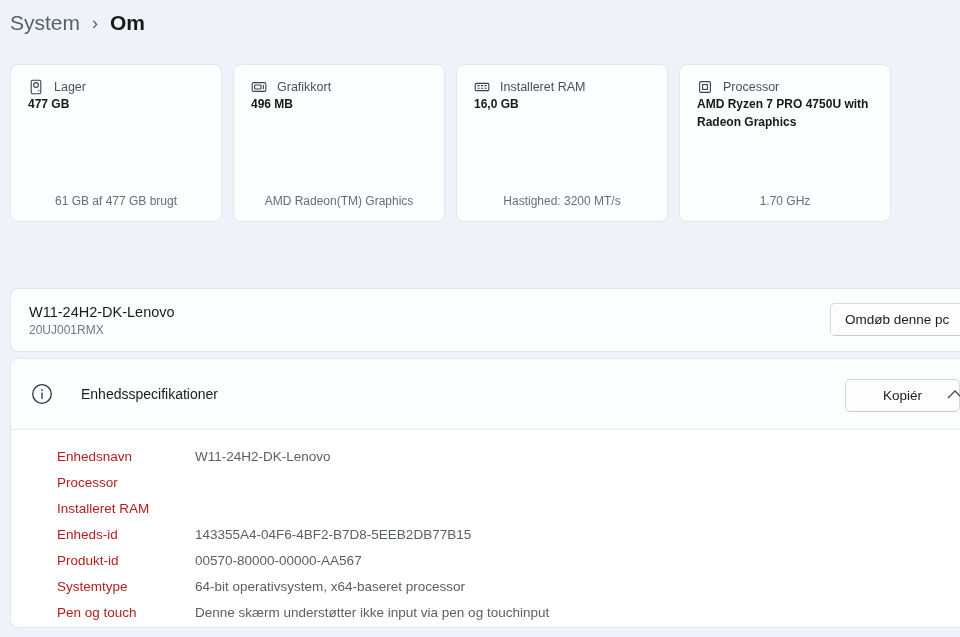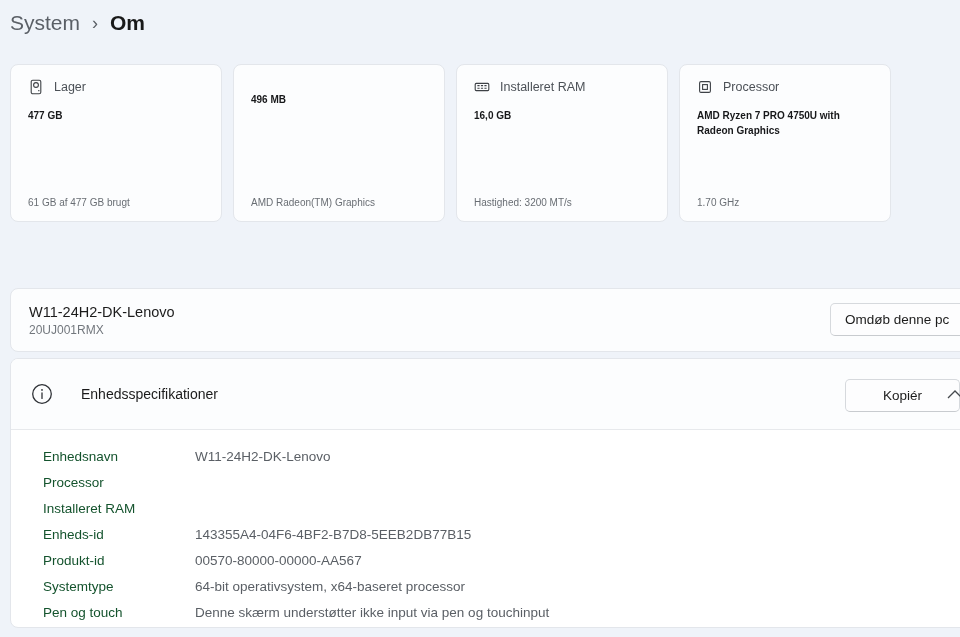--- a/index.html
+++ b/index.html
@@ -30,25 +30,24 @@
     background: #fcfdfe;
     border: 1px solid #e3e6eb;
     border-radius: 8px;
     padding: 14px 17px 13px 17px;
     display: flex; flex-direction: column;
   }
   .card-head { display: flex; align-items: center; gap: 10px; }
   .card-head .icon { width: 16px; height: 16px; flex: 0 0 16px; color: #3d4146; }
   .card-label { font-size: 12.5px; color: #4c5157; }
   .card-value {
-    margin-top: 13px;
-    font-size: 10px; font-weight: 700; color: #17181a;
+    font-size: 12px; font-weight: 700; color: #17181a;
     line-height: 1.5;
   }
-  .card-detail { margin-top: auto; font-size: 10px; color: #696e74; }
+  .card-detail { margin-top: auto; font-size: 12px; color: #696e74; text-align: center; }
 
   
   .device-card {
     position: absolute; left: 10px; top: 288px;
     width: 960px; height: 64px;
     background: #fcfdfe;
     border: 1px solid #e3e6eb;
     border-radius: 8px;
     display: flex; flex-direction: column; justify-content: center;
     padding-left: 18px;
@@ -93,21 +92,21 @@
     padding-left: 20px;
   }
   .spec-header .icon { width: 22px; height: 22px; color: #2f3237; }
   .spec-title { margin-left: 28px; font-size: 14px; color: #1b1b1b; }
   .chevron {
     position: absolute; left: 946px; top: 387px;
     width: 22px; height: 16px; color: #45494e; cursor: pointer;
   }
   .spec-body { padding: 13px 0 0 0; }
   .spec-row { display: flex; height: 26px; align-items: center; font-size: 13.5px; }
-  .spec-row .k { width: 184px; padding-left: 32px; color: #14532d; }
+  .spec-row .k { width: 184px; padding-left: 46px; color: #b91c1c; }
   .spec-row .v { color: #5a5f65; }
 </style>
 </head>
 <body>
 
 <div class="breadcrumb">
   <span class="root">System</span>
   <span class="sep">›</span>
   <span class="current">Om</span>
 </div>
@@ -123,20 +122,30 @@
           <path d="M10.2 11.6h1.2"></path>
         </svg>
       </span>
       <span class="card-label">Lager</span>
     </div>
     <div class="card-value">477 GB</div>
     <div class="card-detail">61 GB af 477 GB brugt</div>
   </div>
 
   <div class="card">
+    <div class="card-head">
+      <span class="icon">
+        <svg viewBox="0 0 16 16" width="16" height="16" fill="none" stroke="currentColor" stroke-width="1.1">
+          <rect x="1.2" y="3.6" width="13.6" height="8.8" rx="1.4"></rect>
+          <rect x="3.6" y="6" width="6.4" height="4" rx="0.6"></rect>
+          <path d="M12.4 6v4"></path>
+        </svg>
+      </span>
+      <span class="card-label">Grafikkort</span>
+    </div>
     <div class="card-value">496 MB</div>
     <div class="card-detail">AMD Radeon(TM) Graphics</div>
   </div>
 
   <div class="card">
     <div class="card-head">
       <span class="icon">
         <svg viewBox="0 0 16 16" width="16" height="16" fill="none" stroke="currentColor" stroke-width="1.1">
           <rect x="1.2" y="4.4" width="13.6" height="7.2" rx="1"></rect>
           <path d="M3.4 6.6h2.2M6.9 6.6h2.2M10.4 6.6h2.2M3.4 9.2h2.2M6.9 9.2h2.2M10.4 9.2h2.2"></path>

